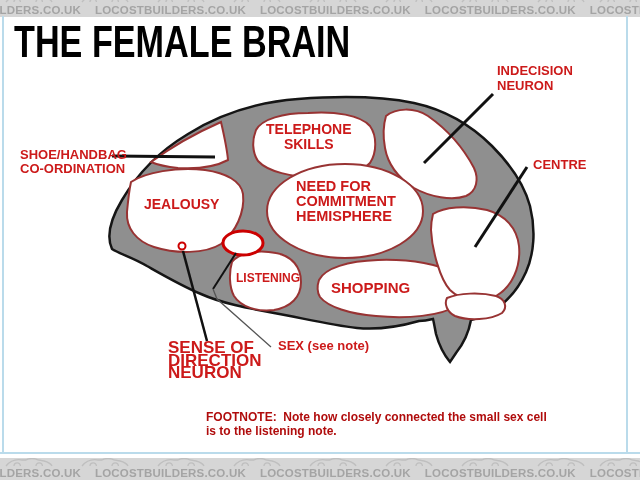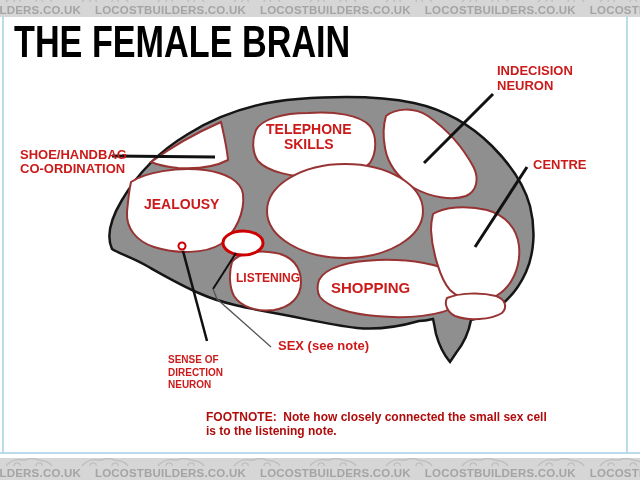--- a/index.html
+++ b/index.html
@@ -35,21 +35,21 @@
   #brain-svg { position:absolute; left:0; top:0; }
   
   .lbl {
     position:absolute; font-weight:bold; font-size:13px; line-height:14px;
     color:#cc1a1a; white-space:nowrap;
   }
   .rgn { font-size:14px; }
   #lbl-shoe       { left:8px;   top:148px; line-height:13.5px;margin-left:12px; }
   #lbl-indecision { left:497px; top:63px;  line-height:15px; }
   #lbl-chocolate  { left:533px; top:157px; line-height:16px; }
-  #lbl-sense      { left:168px; top:342px; line-height:12.5px; font-size:10px;margin-top:12px; }
+  #lbl-sense      { left:168px; top:342px; line-height:12.5px; font-size:17px; }
   #lbl-sex        { left:278px; top:339px; }
   #rgn-jealousy   { left:144px; top:197px; }
   #rgn-telephone  { left:266px; top:122px; line-height:15px;text-align:center; }
   #rgn-commitment { left:296px; top:179px; line-height:15px; font-size:14.5px; }
   #rgn-listening  { left:236px; top:271px; font-size:12px; }
   #rgn-shopping   { left:331px; top:281px; font-size:15px; }
   #footnote {
     position:absolute; left:206px; top:410px;
     font-weight:bold; font-size:12px; line-height:14px; color:#b00c0c;
   }
@@ -157,20 +157,25 @@
     <div>DIRECTION</div>
     <div>NEURON</div>
   </div>
   <div class="lbl" id="lbl-sex">SEX (see note)</div>
 
   <div class="lbl rgn" id="rgn-jealousy">JEALOUSY</div>
   <div class="lbl rgn" id="rgn-telephone">
     <div>TELEPHONE</div>
     <div>SKILLS</div>
   </div>
+  <div class="lbl rgn" id="rgn-commitment">
+    <div>NEED FOR</div>
+    <div>COMMITMENT</div>
+    <div>HEMISPHERE</div>
+  </div>
   <div class="lbl rgn" id="rgn-listening">LISTENING</div>
   <div class="lbl rgn" id="rgn-shopping">SHOPPING</div>
 
   <div id="footnote">
     <div>FOOTNOTE:  Note how closely connected the small sex cell</div>
     <div>is to the listening note.</div>
   </div>
 
   <div class="banner bottom">
     <svg class="cars" width="640" height="10">

